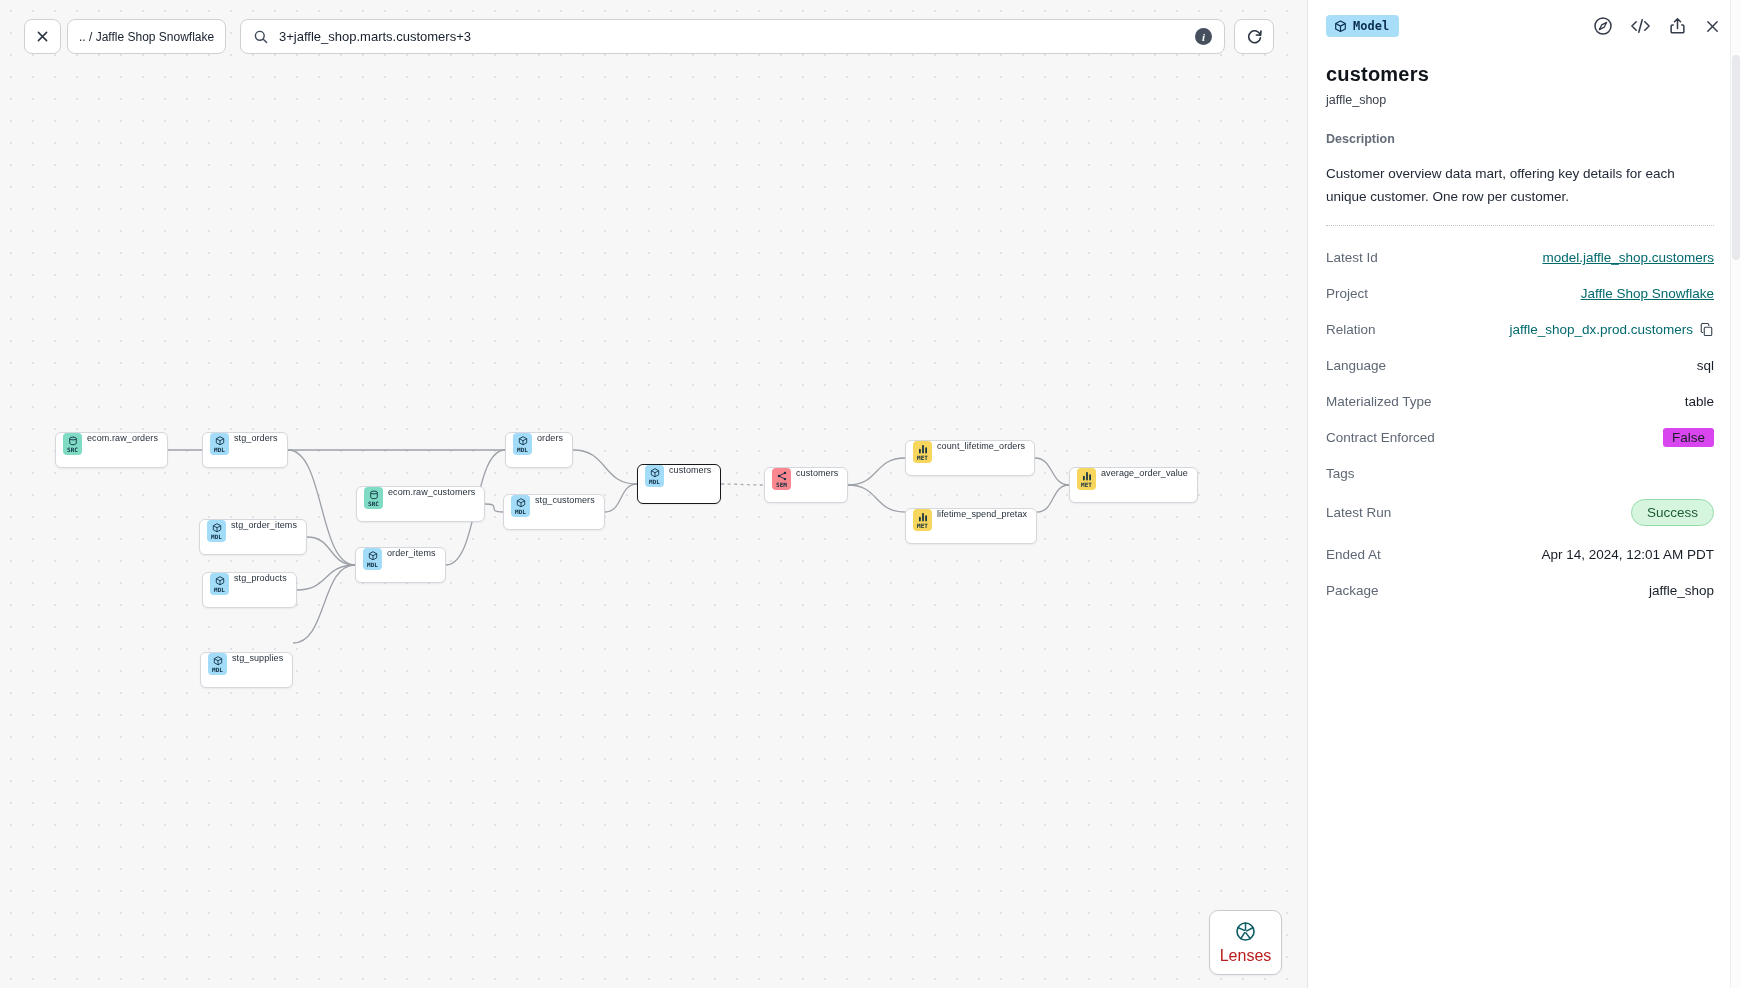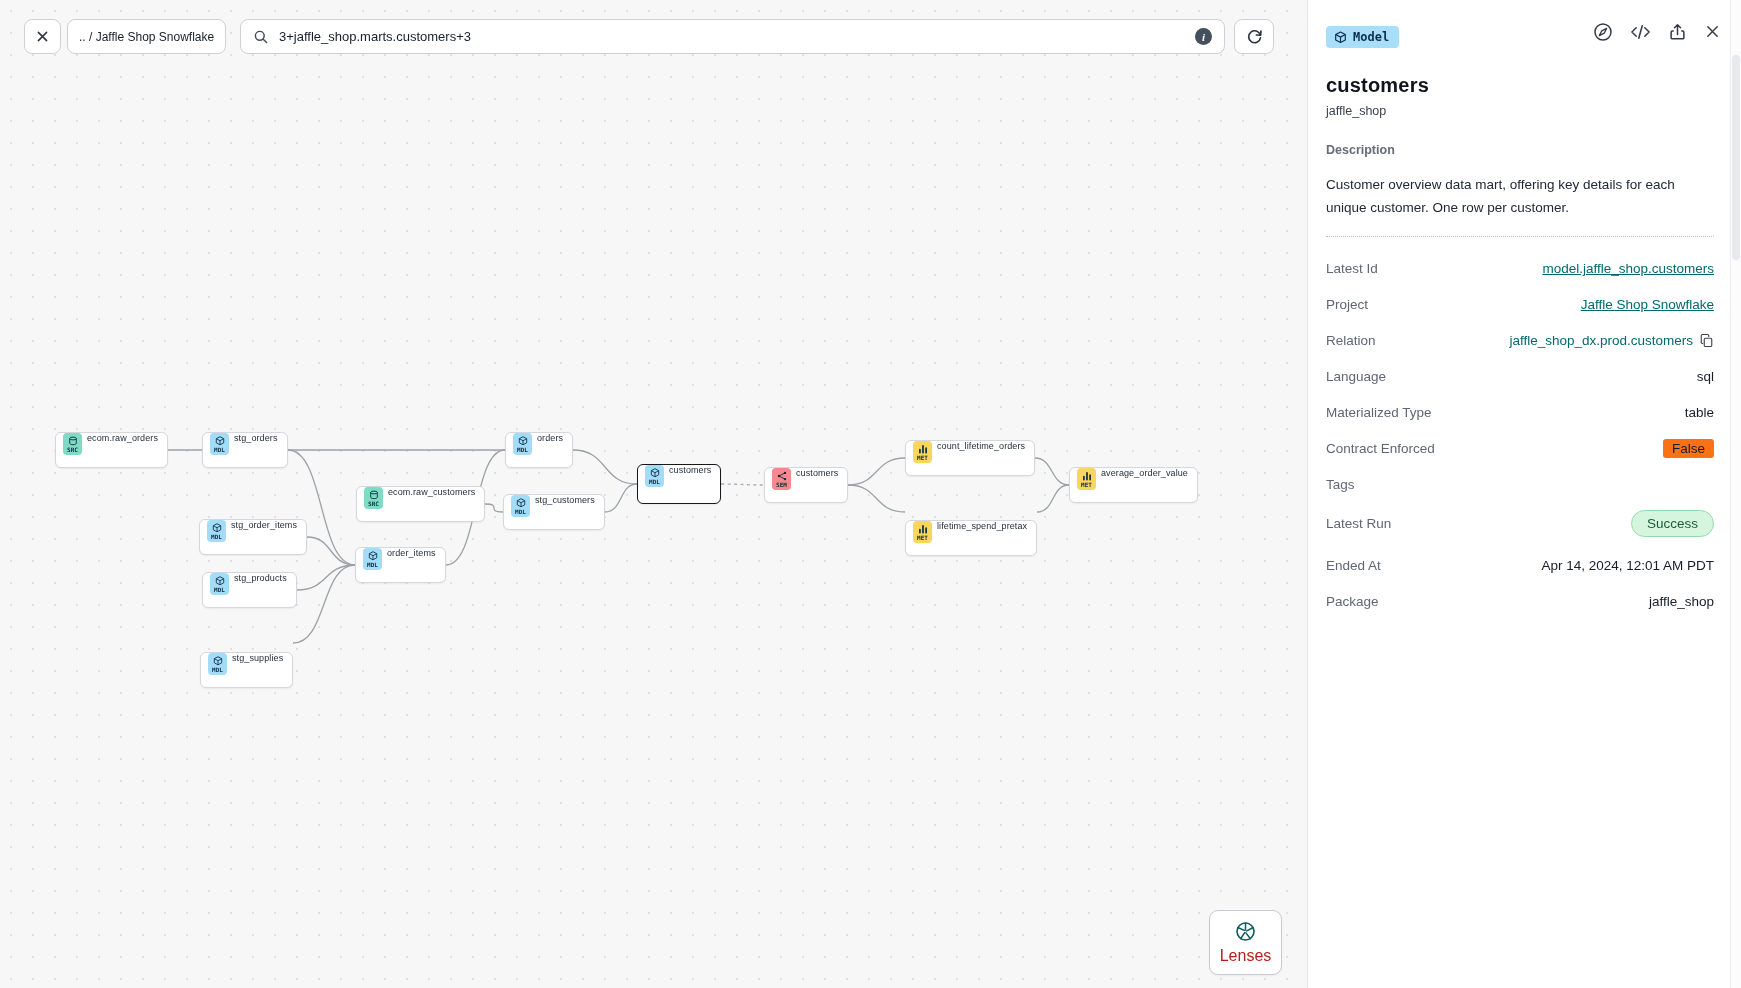--- a/index.html
+++ b/index.html
@@ -70,21 +70,21 @@
   .lenses span { font-size:16px; color:#b91c1c;text-align:center; }
 
   
   .panel {
     position:relative; width:434px; height:988px; background:#fff;
     border-left:1px solid #E3E5E8; flex:0 0 auto;
   }
   .panel-header { display:flex; align-items:center; padding:15px 20px 0 18px; }
   .type-badge {
     display:inline-flex; align-items:center; gap:6px; background:var(--model-badge-bg, #A9DEF9);
-    color:#0B2E4E; font:600 12px "DejaVu Sans Mono", monospace; padding:4px 10px 4px 8px; border-radius:4px;margin-top:11px;
+    color:#0B2E4E; font:600 12px "DejaVu Sans Mono", monospace; padding:4px 10px 4px 8px; border-radius:4px;
   }
   .panel-actions { margin-left:auto; display:flex; align-items:center; gap:17px; }
   .panel-actions .pa { cursor:pointer; display:flex; color:#333B49; }
 
   .panel-titlewrap { padding:26px 20px 0 18px; }
   .panel-title { font-size:20px; font-weight:700; color:#10151C; letter-spacing:.2px; }
   .panel-subtitle { margin-top:7px; font-size:12.5px; color:#39414D; }
 
   .tabbar { margin-top:30px; border-bottom:1px solid #E4E6E9; padding-left:10px; display:flex; }
   .tab {
@@ -97,21 +97,21 @@
   .desc-label { font-size:12.5px; font-weight:600; color:#646C78; }
   .desc-text { margin-top:16px; font-size:13.5px; line-height:1.72; color:#212936; max-width:392px; }
   .dotted-divider { border:none; border-top:1px dotted #BFC4CA; margin:17px 0 21px; }
 
   .field-row { display:flex; align-items:center; min-height:21px; margin-bottom:15px; }
   .field-label { font-size:13.5px; color:#5E6774; }
   .field-val { margin-left:auto; font-size:13.5px; color:#171E28; text-align:right; display:flex; align-items:center; gap:6px; }
   .field-val a { color:var(--accent-teal, #00696D); text-decoration:underline; cursor:pointer; }
   .field-val .plain-link { color:var(--accent-teal, #00696D); text-decoration:none; }
   .copy-btn { cursor:pointer; display:flex; color:#3A4450; }
-  .badge-gray { background:#f97316; padding:2px 9px; border-radius:3px; color:#171E28; }
+  .badge-gray { background:#d946ef; padding:2px 9px; border-radius:3px; color:#171E28; }
   .pill-success {
     background:var(--success-bg, #D6F5DE); border:1px solid var(--success-border, #93DCAA);
     color:var(--success-text, #1D5B33); padding:5px 15px; border-radius:999px; font-size:13.5px;
   }
   .row-tall { margin-bottom:18px; }
 
   .panel-scrollbar {
     position:absolute; right:0; top:0; width:11px; height:988px; background:#FCFCFD;
     border-left:1px solid #ECEEF0;
   }
@@ -247,21 +247,21 @@
       </div>
       <div class="node" style="left: 905px; top: 440px;">
         <span class="nbadge MET">
           <svg width="10" height="10" viewBox="0 0 10 10">
             <path d="M1.9 8.6 V5.6 M5 8.6 V1.8 M8.1 8.6 V4.2" stroke="#0D2B3F" stroke-width="1.7" stroke-linecap="round" fill="none"></path>
           </svg>
           <span class="ntype">MET</span>
         </span>
         <span class="nlabel">count_lifetime_orders</span>
       </div>
-      <div class="node" style="left: 905px; top: 520px;">
+      <div class="node" style="left: 905px; top: 508px;">
         <span class="nbadge MET">
           <svg width="10" height="10" viewBox="0 0 10 10">
             <path d="M1.9 8.6 V5.6 M5 8.6 V1.8 M8.1 8.6 V4.2" stroke="#0D2B3F" stroke-width="1.7" stroke-linecap="round" fill="none"></path>
           </svg>
           <span class="ntype">MET</span>
         </span>
         <span class="nlabel">lifetime_spend_pretax</span>
       </div>
       <div class="node" style="left: 1069px; top: 467px;">
         <span class="nbadge MET">

